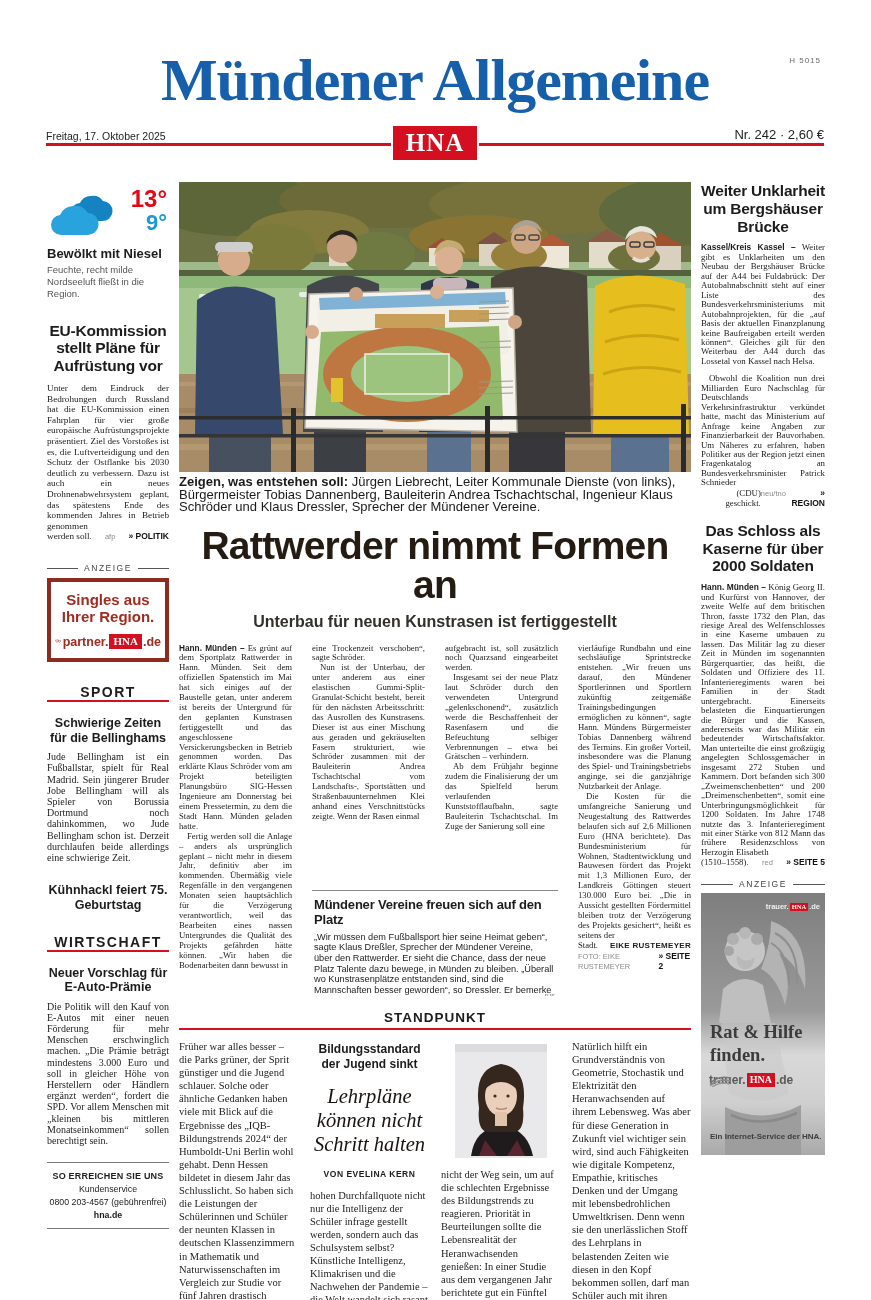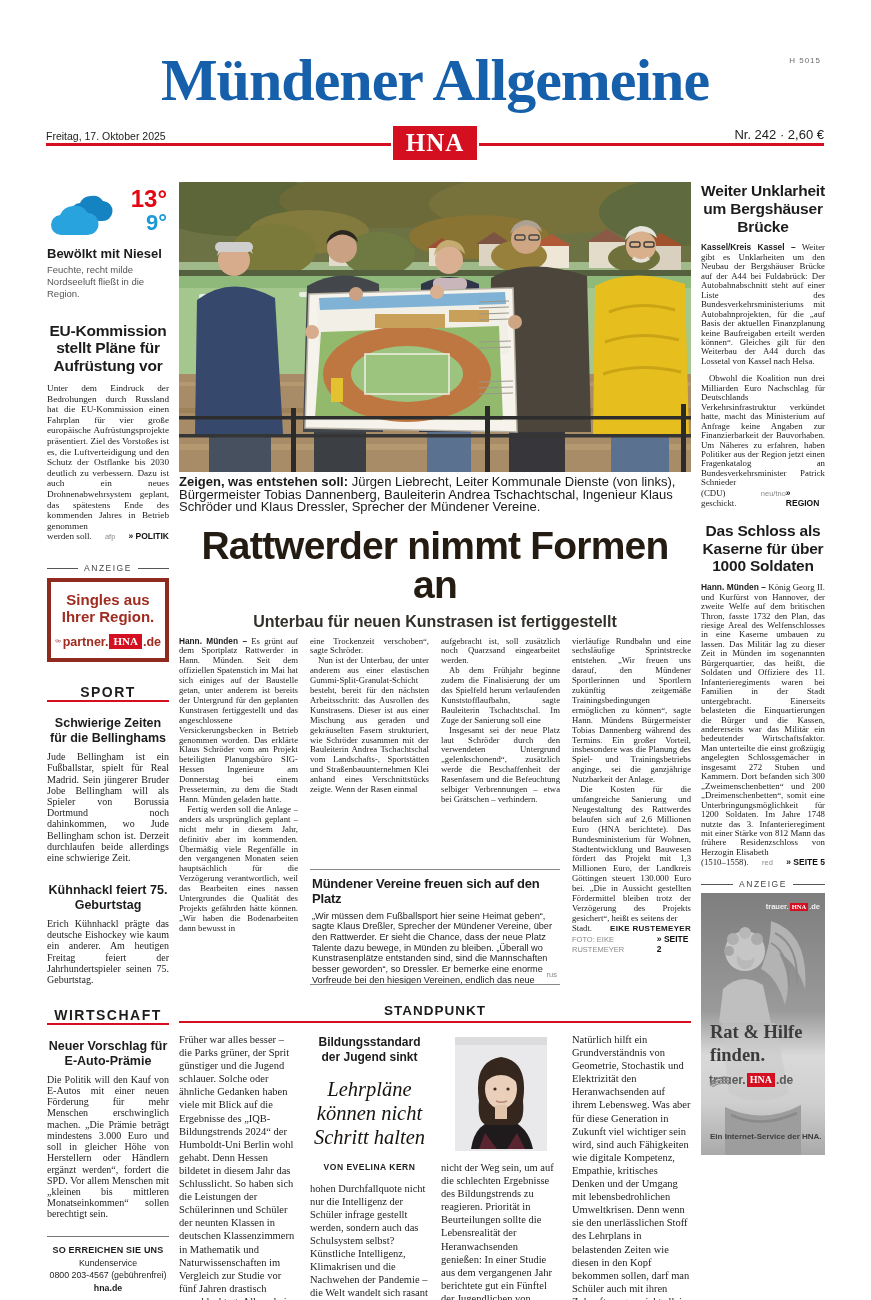--- a/index.html
+++ b/index.html
@@ -69,21 +69,21 @@
 
   
   .centercol { width:512px; }
   .photo { width:512px; height:290px; overflow:hidden; background:#9fb98a; }
   .caption { margin-top:4px; font-size:13px; line-height:12.5px; color:#1a1a1a; }
   .caption b { font-weight:bold; }
   .main-headline { text-align:center; font-weight:bold; font-size:39px; letter-spacing:-.8px;
     color:#241c12; margin-top:12px; line-height:1; }
   .main-subhead { text-align:center; font-size:16px; color:#33302b; font-weight:bold; margin-top:9px; font-weight:600; }
   .article-grid { display:grid; grid-template-columns:repeat(4,1fr); column-gap:12px;
-    grid-template-rows:226px 116px; row-gap:6px; margin-top:6px; height:352px; overflow:hidden; }
+    grid-template-rows:226px 116px; row-gap:6px; margin-top:13px; height:352px; overflow:hidden;gap:20px; }
   .acol { font-size:8.7px; line-height:9.9px; overflow:hidden; }
   .acol.span2 { grid-row:1 / 3; }
   .author { font-weight:bold; font-size:8px; letter-spacing:.3px; font-family:"Liberation Sans","DejaVu Sans",sans-serif; }
   .fotorow { display:flex; justify-content:space-between; margin-top:1px; }
   .infobox { grid-column:2 / 4; grid-row:2; border-top:1.5px solid #888; border-bottom:1.5px solid #888;
     padding:6px 2px 4px; position:relative; overflow:hidden; }
   .infobox-title { font-weight:bold; font-size:13px; margin-bottom:5px; letter-spacing:-.2px; }
   .infobox-body { font-size:9.2px; line-height:10.7px; text-align:left; padding-right:2px; }
   .infobox .credit { position:absolute; right:3px; bottom:5px; }
 
@@ -95,21 +95,21 @@
   .sp-text { font-family:"Liberation Serif","DejaVu Serif",serif; font-size:10.5px; line-height:13.1px; }
   .sp-kicker { text-align:center; font-weight:bold; font-size:12px; line-height:1.25; margin-top:2px; }
   .sp-headline { text-align:center; font-family:"Liberation Serif","DejaVu Serif",serif; font-style:italic;
     font-size:20.5px; line-height:1.18; margin-top:12px; color:#17120e; }
   .sp-byline { text-align:center; font-weight:bold; font-size:8.5px; letter-spacing:.5px; margin:12px 0 10px; }
   .portrait { width:92px; height:114px; display:block; margin:4px auto 10px; }
 
   
   .rightcol { width:124px; }
   .r-art-body { margin-top:8px; font-size:8.8px; line-height:9.45px; }
-  .r-sig { font-size:8.8px; margin-top:0; }
+  .r-sig { font-size:8.8px; margin-top:0;text-align:right; }
   .schloss { margin-top:14px; }
   .trauer-sec { margin-top:12px; }
   .trauer-ad { position:relative; width:124px; height:262px; margin-top:4px; overflow:hidden; }
   .trauer-ad svg { position:absolute; inset:0; }
   .trauer-logo-top { position:absolute; top:9px; right:5px; display:flex; align-items:center; gap:1px;
     font-size:7.5px; color:#efefef; font-weight:bold; }
   .trauer-logo-top .mini-hna { font-size:6.5px; padding:0 2px 1px; }
   .rat-hilfe { position:absolute; left:9px; top:128px; font-family:"Liberation Serif","DejaVu Serif",serif;
     font-weight:bold; font-size:18.5px; line-height:1.2; color:#3c3c3c; }
   .trauer-logo-mid { position:absolute; left:8px; top:180px; display:flex; align-items:center; gap:1px;
@@ -180,21 +180,20 @@
       </section>
 
       <section class="sport-sec">
         <div class="section-head">SPORT</div>
         <div class="story">
           <h3 class="story-head">Schwierige Zeiten für die Bellinghams</h3>
           <div class="ptext story-body">Jude Bellingham ist ein Fußballstar, spielt für Real Madrid. Sein jüngerer Bruder Jobe Bellingham will als Spieler von Borussia Dortmund noch dahinkommen, wo Jude Bellingham schon ist. Derzeit durchlaufen beide allerdings eine schwierige Zeit.</div>
         </div>
         <div class="story" style="margin-top:20px;">
           <h3 class="story-head">Kühnhackl feiert 75. Geburtstag</h3>
-          <div class="ptext story-body">Erich Kühnhackl prägte das deutsche Eishockey wie kaum ein anderer. Am heutigen Freitag feiert der Jahrhundertspieler seinen 75. Geburtstag.</div>
         </div>
       </section>
 
       <section class="wirt-sec">
         <div class="section-head">WIRTSCHAFT</div>
         <div class="story">
           <h3 class="story-head">Neuer Vorschlag für E-Auto-Prämie</h3>
           <div class="ptext story-body">Die Politik will den Kauf von E-Autos mit einer neuen Förderung für mehr Menschen erschwinglich machen. „Die Prämie beträgt mindestens 3.000 Euro und soll in gleicher Höhe von Herstellern oder Händlern ergänzt werden“, fordert die SPD. Vor allem Menschen mit „kleinen bis mittleren Monatseinkommen“ sollen berechtigt sein.</div>
         </div>
       </section>
@@ -363,22 +362,22 @@
         </div>
         <div class="acol">
           <div class="ptext">
               <p>eine Trockenzeit verschoben“, sagte Schröder.</p>
               <p>Nun ist der Unterbau, der unter anderem aus einer elastischen Gummi-Split-Granulat-Schicht besteht, bereit für den nächsten Arbeitsschritt: das Ausrollen des Kunstrasens. Dieser ist aus einer Mischung aus geraden und gekräuselten Fasern strukturiert, wie Schröder zusammen mit der Bauleiterin Andrea Tschachtschal vom Landschafts-, Sportstätten und Straßenbauunternehmen Klei anhand eines Verschnittstücks zeigte. Wenn der Rasen einmal</p>
             </div>
         </div>
         <div class="acol">
           <div class="ptext">
               <p>aufgebracht ist, soll zusätzlich noch Quarzsand eingearbeitet werden.</p>
+              <p>Insgesamt sei der neue Platz laut Schröder durch den verwendeten Untergrund „gelenkschonend“, zusätzlich werde die Beschaffenheit der Rasenfasern und die Befeuchtung selbiger Verbrennungen – etwa bei Grätschen – verhindern.</p>
               <p>Ab dem Frühjahr beginne zudem die Finalisierung der um das Spielfeld herum verlaufenden Kunststofflaufbahn, sagte Bauleiterin Tschachtschal. Im Zuge der Sanierung soll eine</p>
-              <p>Insgesamt sei der neue Platz laut Schröder durch den verwendeten Untergrund „gelenkschonend“, zusätzlich werde die Beschaffenheit der Rasenfasern und die Befeuchtung selbiger Verbrennungen – etwa bei Grätschen – verhindern.</p>
             </div>
         </div>
         <div class="acol span2">
           <div class="ptext">
               <p>vierläufige Rundbahn und eine sechsläufige Sprintstrecke entstehen. „Wir freuen uns darauf, den Mündener Sportlerinnen und Sportlern zukünftig zeitgemäße Trainingsbedingungen ermöglichen zu können“, sagte Hann. Mündens Bürgermeister Tobias Dannenberg während des Termins. Ein großer Vorteil, insbesondere was die Planung des Spiel- und Trainingsbetriebs anginge, sei die ganzjährige Nutzbarkeit der Anlage.</p>
               <p>Die Kosten für die umfangreiche Sanierung und Neugestaltung des Rattwerdes belaufen sich auf 2,6 Millionen Euro (HNA berichtete). Das Bundesministerium für Wohnen, Stadtentwicklung und Bauwesen fördert das Projekt mit 1,3 Millionen Euro, der Landkreis Göttingen steuert 130.000 Euro bei. „Die in Aussicht gestellten Fördermittel bleiben trotz der Verzögerung des Projekts gesichert“, heißt es seitens der</p>
             </div>
           <div class="sigrow">
             <span class="serif">Stadt.</span>
             <span class="author">EIKE RUSTEMEYER</span>
@@ -447,21 +446,21 @@
             <p>Obwohl die Koalition nun drei Milliarden Euro Nachschlag für Deutschlands Verkehrsinfrastruktur verkündet hatte, macht das Ministerium auf Anfrage keine Angaben zur Finanzierbarkeit der Bauvorhaben. Um Näheres zu erfahren, haben Politiker aus der Region jetzt einen Fragenkatalog an Bundesverkehrsminister Patrick Schnieder</p>
           </div>
         <div class="sigrow r-sig">
           <span class="serif">(CDU) geschickt.</span>
           <span class="credit">neu/tno</span>
           <span class="pageref">» REGION</span>
         </div>
       </section>
 
       <section class="schloss">
-        <h2 class="side-headline">Das Schloss als Kaserne für über 1000 Soldaten</h2>
+        <h2 class="side-headline">Das Schloss als Kaserne für über 2000 Soldaten</h2>
         <div class="ptext r-art-body">
           <p><b class="lead-in">Hann. Münden –</b><span> König Georg II. und Kurfürst von Hannover, der zweite Welfe auf dem britischen Thron, fasste 1732 den Plan, das riesige Areal des Welfenschlosses in eine Kaserne umbauen zu lassen. Das Militär lag zu dieser Zeit in Münden im sogenannten Bürgerquartier, das heißt, die Soldaten und Offiziere des 11. Infanterieregiments waren bei Familien in der Stadt untergebracht. Einerseits belasteten die Einquartierungen die Bürger und die Kassen, andererseits war das Militär ein bedeutender Wirtschaftsfaktor. Man unterteilte die einst großzügig angelegten Schlossgemächer in insgesamt 272 Stuben und Kammern. Dort befanden sich 300 „Zweimenschenbetten“ und 200 „Dreimenschenbetten“, somit eine Unterbringungsmöglichkeit für 1200 Soldaten. Im Jahre 1748 nutzte das 3. Infanterieregiment mit einer Stärke von 812 Mann das frühere Residenzschloss von Herzogin Elisabeth</span></p>
         </div>
         <div class="sigrow r-sig">
           <span class="serif">(1510–1558).</span>
           <span class="credit">red</span>
           <span class="pageref">» SEITE 5</span>
         </div>
       </section>
 

